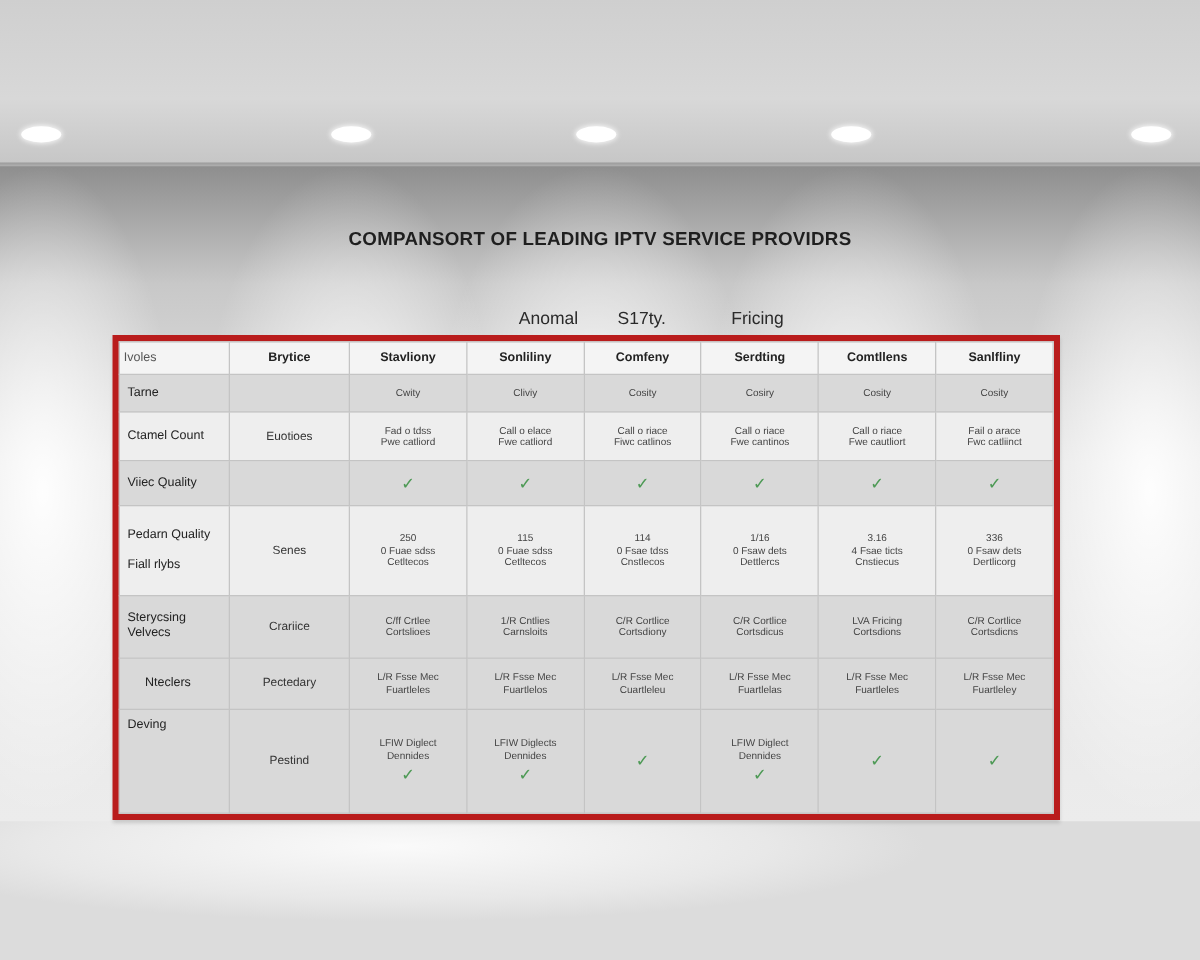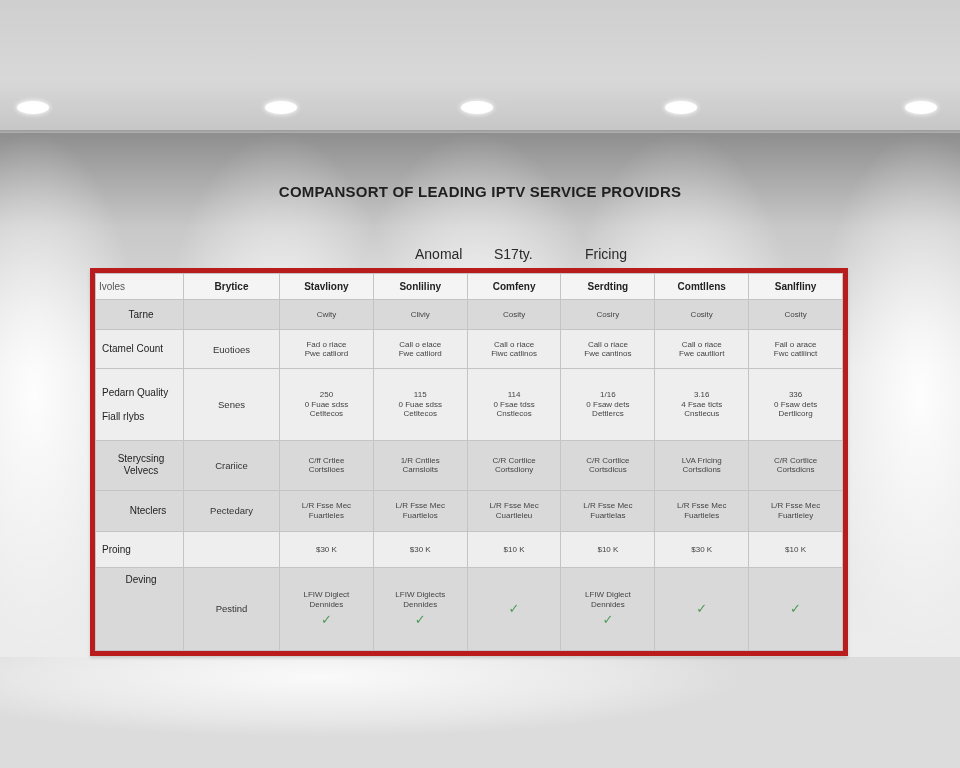--- a/index.html
+++ b/index.html
@@ -63,21 +63,21 @@
   th, td {
     border: 1px solid #c4c4c4;
     text-align: center; vertical-align: middle;
     padding: 1px 3px;
     line-height: 1.2;
   }
   thead th { background: #f4f4f4; font-size: 10px; font-weight: bold; color: #222; height: 26px; }
   thead th.first { text-align: left; font-weight: normal; color: #555; }
   tbody td.feat { text-align: left; font-size: 10px; color: #222; padding-left: 6px; }
   tbody td.brand { font-size: 9.5px; color: #333; }
-  tr.r-dark td { background: #d9d9d9; text-align: center; }
+  tr.r-dark td { background: #d9d9d9; }
   tr.r-light td { background: #eeeeee; }
   .check { color: #4e9a56; font-size: 13px; font-weight: bold; display: inline-block; }
   .small { font-size: 8px; color: #444; display: block; }
   td.top { vertical-align: top; padding-top: 6px; }
 </style>
 </head>
 <body>
 
 <div class="ceiling"></div>
 <div id="lights">
@@ -143,21 +143,21 @@
             <span class="small">Cosity</span>
           </td>
           <td>
             <span class="small">Cosity</span>
           </td>
         </tr>
         <tr class="r-light">
           <td class="feat" style="height: 28px;">Ctamel Count</td>
           <td class="brand">Euotioes</td>
           <td>
-            <span class="small">Fad o riace</span>
+            <span class="small">Fad o tdss</span>
             <span class="small">Pwe catliord</span>
           </td>
           <td>
             <span class="small">Call o elace</span>
             <span class="small">Fwe catliord</span>
           </td>
           <td>
             <span class="small">Call o riace</span>
             <span class="small">Fiwc catlinos</span>
           </td>
@@ -166,20 +166,30 @@
             <span class="small">Fwe cantinos</span>
           </td>
           <td>
             <span class="small">Call o riace</span>
             <span class="small">Fwe cautliort</span>
           </td>
           <td>
             <span class="small">Fail o arace</span>
             <span class="small">Fwc catliinct</span>
           </td>
+        </tr>
+        <tr class="r-dark">
+          <td class="feat" style="height: 26px;">Viiec Quality</td>
+          <td class="brand"></td>
+          <td><span class="check" style="color: rgb(78, 154, 86);">✓</span></td>
+          <td><span class="check" style="color: rgb(78, 154, 86);">✓</span></td>
+          <td><span class="check" style="color: rgb(78, 154, 86);">✓</span></td>
+          <td><span class="check" style="color: rgb(78, 154, 86);">✓</span></td>
+          <td><span class="check" style="color: rgb(78, 154, 86);">✓</span></td>
+          <td><span class="check" style="color: rgb(78, 154, 86);">✓</span></td>
         </tr>
         <tr class="r-light">
           <td class="feat" style="height: 52px;">Pedarn Quality<br><br>Fiall rlybs</td>
           <td class="brand">Senes</td>
           <td>
             <span class="small">250</span>
             <span class="small">0 Fuae sdss</span>
             <span class="small">Cetltecos</span>
           </td>
           <td>
@@ -255,42 +265,20 @@
             <span class="small">L/R Fsse Mec</span>
             <span class="small">Fuartlelas</span>
           </td>
           <td>
             <span class="small">L/R Fsse Mec</span>
             <span class="small">Fuartleles</span>
           </td>
           <td>
             <span class="small">L/R Fsse Mec</span>
             <span class="small">Fuartleley</span>
-          </td>
-        </tr>
-        <tr class="r-light">
-          <td class="feat" style="height: 26px;">Proing</td>
-          <td class="brand"></td>
-          <td>
-            <span class="small">$30 K</span>
-          </td>
-          <td>
-            <span class="small">$30 K</span>
-          </td>
-          <td>
-            <span class="small">$10 K</span>
-          </td>
-          <td>
-            <span class="small">$10 K</span>
-          </td>
-          <td>
-            <span class="small">$30 K</span>
-          </td>
-          <td>
-            <span class="small">$10 K</span>
           </td>
         </tr>
         <tr class="r-dark">
           <td class="feat top" style="height: 60px;">Deving</td>
           <td class="brand">Pestind</td>
           <td><span class="small">LFIW Diglect</span><span class="small">Dennides</span><span class="check" style="color: rgb(78, 154, 86); margin-top: 3px;">✓</span></td>
           <td><span class="small">LFIW Diglects</span><span class="small">Dennides</span><span class="check" style="color: rgb(78, 154, 86); margin-top: 3px;">✓</span></td>
           <td><span class="check" style="color: rgb(78, 154, 86);">✓</span></td>
           <td><span class="small">LFIW Diglect</span><span class="small">Dennides</span><span class="check" style="color: rgb(78, 154, 86); margin-top: 3px;">✓</span></td>
           <td><span class="check" style="color: rgb(78, 154, 86);">✓</span></td>

